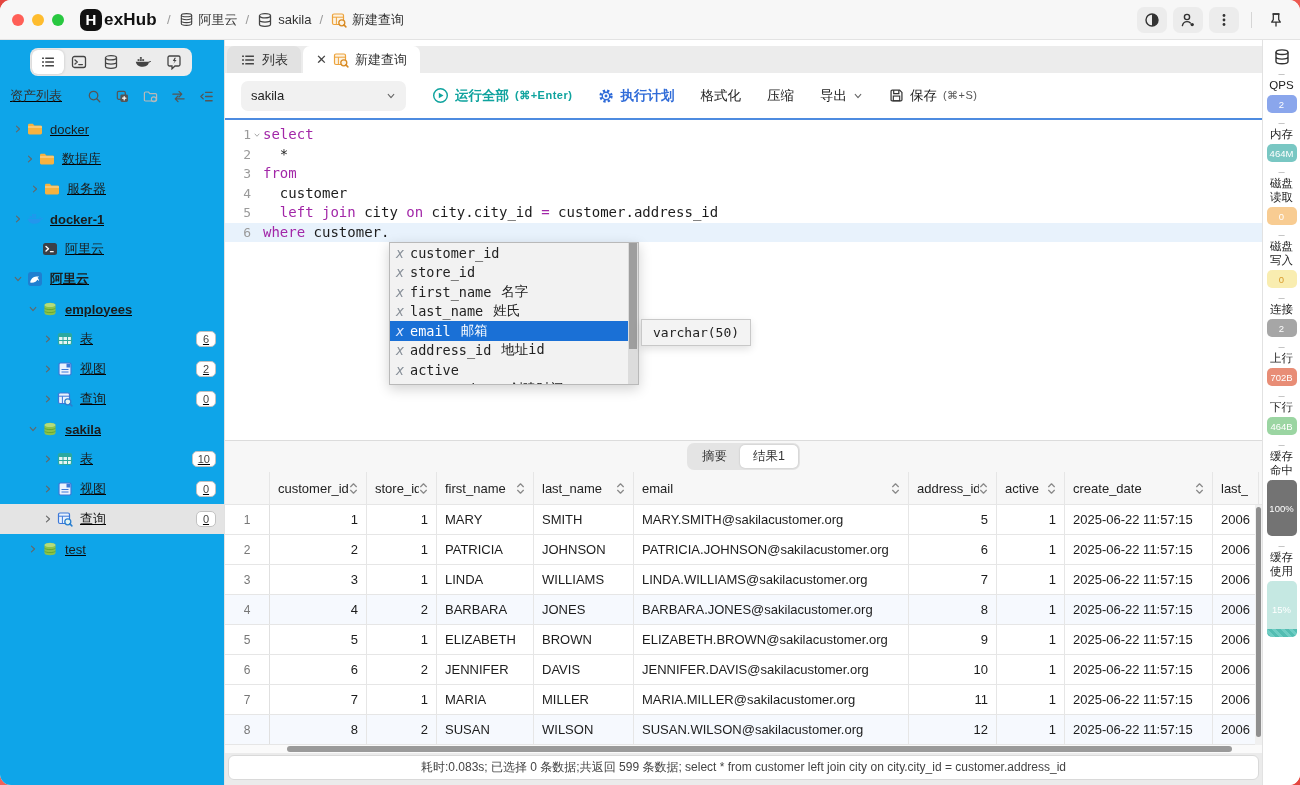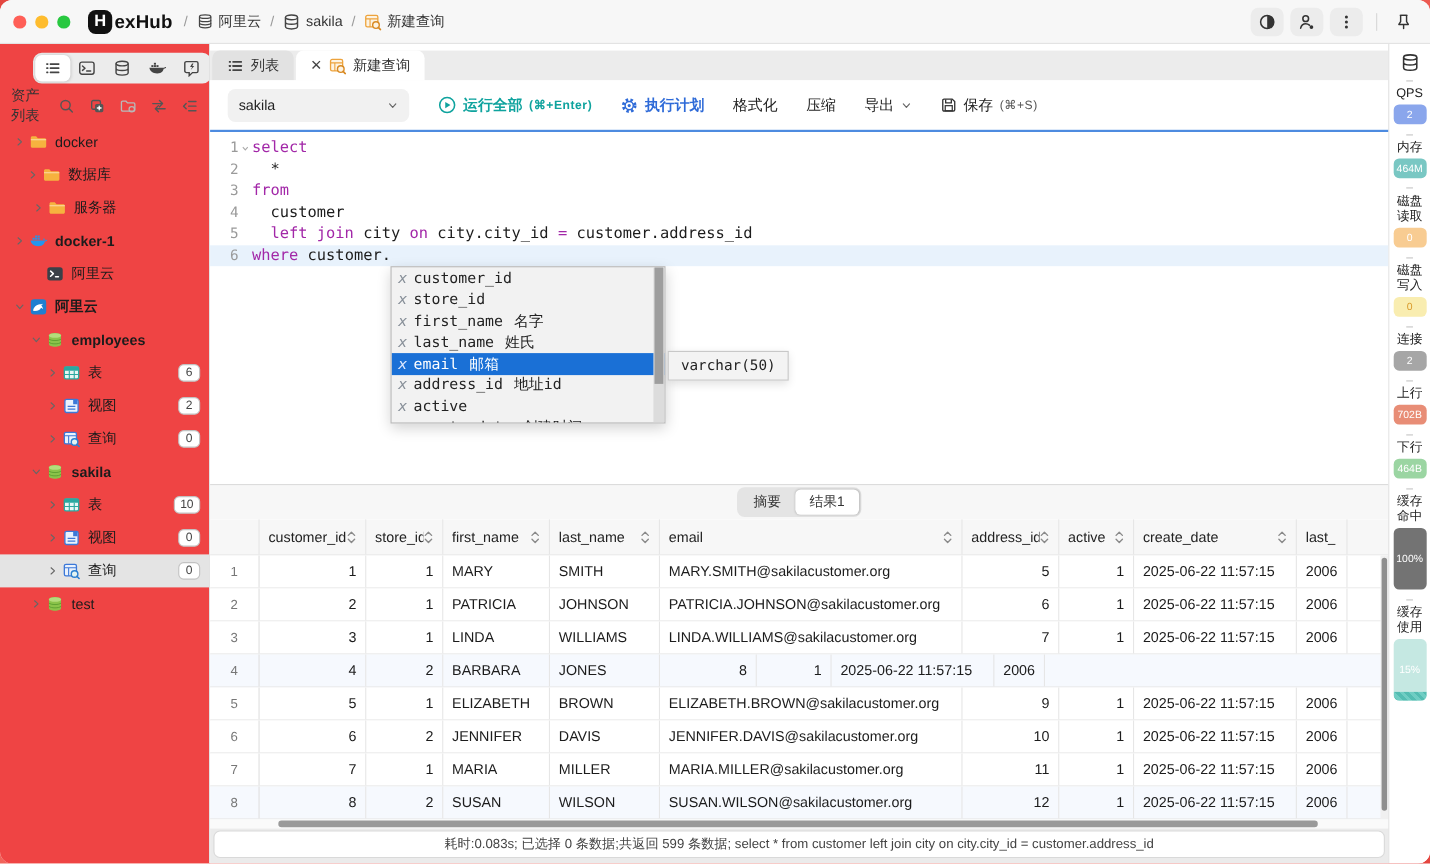--- a/index.html
+++ b/index.html
@@ -17,21 +17,21 @@
   .logo-txt { font-size:17px; font-weight:bold; color:#111; letter-spacing:.2px; }
   .crumbs { display:flex; align-items:center; gap:8px; font-size:13px; color:#333; }
   .crumb-sep { color:#9a9a9a; }
   .crumb { display:flex; align-items:center; gap:5px; cursor:default; }
   .tb-right { margin-left:auto; display:flex; align-items:center; gap:6px; }
   .tb-btn { width:30px; height:26px; border-radius:7px; background:#ececec; display:flex; align-items:center; justify-content:center; }
   .tb-div { width:1px; height:16px; background:#d6d6d6; margin:0 6px; }
 
   
   .app-body { flex:1; display:flex; min-height:0; }
-  .sidebar { width:191px; flex:none; border-right:1px solid #e2e2e2; background:#ef4444; display:flex; flex-direction:column; overflow:hidden; }
+  .sidebar { width:225px; flex:none; border-right:1px solid #e2e2e2; background:#0ea5e9; display:flex; flex-direction:column; overflow:hidden;text-decoration:underline; }
   .main { flex:1; min-width:0; display:flex; flex-direction:column; background:#fff; }
   .rail { width:38px; flex:none; border-left:1px solid #e2e2e2; background:#fff; overflow:hidden; padding-top:8px; }
 
   
   .navseg { margin:8px auto 6px 30px; width:162px; height:28px; background:#ececec; border-radius:8px; display:flex; align-items:center; padding:2px; }
   .navseg .seg { flex:1; height:24px; border-radius:6px; display:flex; align-items:center; justify-content:center; }
   .navseg .seg.active { background:#fff; box-shadow:0 0 3px rgba(0,0,0,.18); }
   .panel-head { height:28px; display:flex; align-items:center; padding:0 10px; gap:13px; }
   .panel-title { font-size:13px; color:#333; margin-right:auto; }
   .ph-ic { display:flex; align-items:center; }
@@ -831,20 +831,21 @@
             <div class="g-cell num" style="width:68px">1</div>
             <div class="g-cell" style="width:148px">2025-06-22 11:57:15</div>
             <div class="g-cell" style="width:46px">2006</div>
           </div>
           <div class="g-row stripe">
             <div class="g-cell rownum" style="width:45px">4</div>
             <div class="g-cell num" style="width:97px">4</div>
             <div class="g-cell num" style="width:70px">2</div>
             <div class="g-cell" style="width:97px">BARBARA</div>
             <div class="g-cell" style="width:100px">JONES</div>
+            <div class="g-cell" style="width:275px">BARBARA.JONES@sakilacustomer.org</div>
             <div class="g-cell num" style="width:88px">8</div>
             <div class="g-cell num" style="width:68px">1</div>
             <div class="g-cell" style="width:148px">2025-06-22 11:57:15</div>
             <div class="g-cell" style="width:46px">2006</div>
           </div>
           <div class="g-row">
             <div class="g-cell rownum" style="width:45px">5</div>
             <div class="g-cell num" style="width:97px">5</div>
             <div class="g-cell num" style="width:70px">1</div>
             <div class="g-cell" style="width:97px">ELIZABETH</div>

